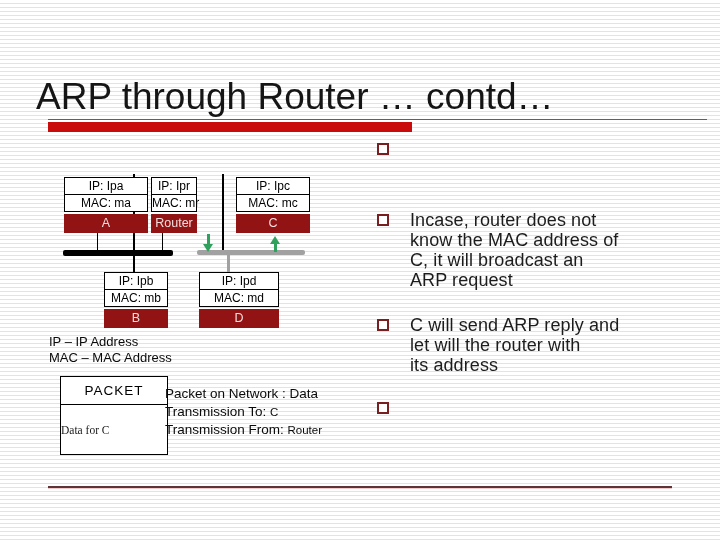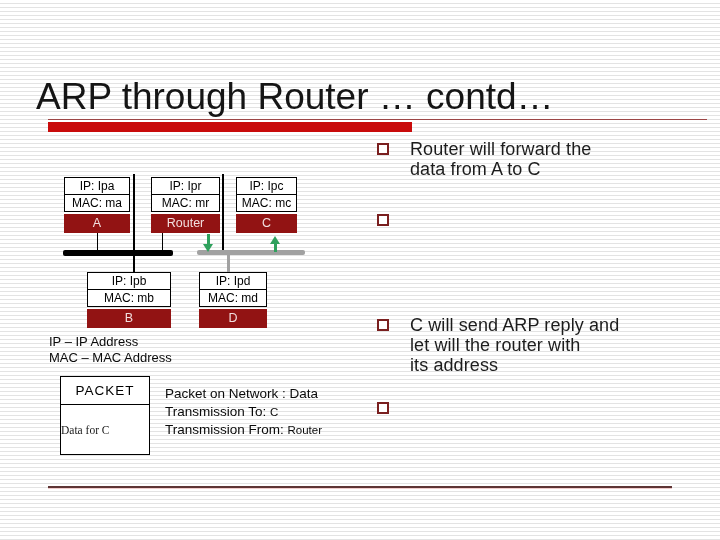--- a/index.html
+++ b/index.html
@@ -34,21 +34,21 @@
   .bus-black { position:absolute; height:6px; background:#000; border-radius:2px; }
   .bus-gray  { position:absolute; height:5px; background:#a1a1a1; border-radius:2px; }
   .arr-stem { position:absolute; width:3px; background:#2fa15d; }
   .arr-head-down { position:absolute; width:0; height:0;
     border-left:5.5px solid transparent; border-right:5.5px solid transparent;
     border-top:8px solid #2fa15d; }
   .arr-head-up { position:absolute; width:0; height:0;
     border-left:5.5px solid transparent; border-right:5.5px solid transparent;
     border-bottom:8px solid #2fa15d; }
   .legend { position:absolute; left:49px; top:334px; font-size:13px; color:#0a0a0a; line-height:15.5px; white-space:pre-line; }
-  .packet-box { position:absolute; left:60px; top:376px; width:90px; height:79px;
+  .packet-box { position:absolute; left:60px; top:376px; width:108px; height:79px;
     box-sizing:border-box; border:1px solid #000; background:#fff; }
   .packet-header { height:27px; line-height:27px; border-bottom:1px solid #000;
     text-align:center; font-size:13.5px; letter-spacing:1px; color:#000; }
   .packet-body { height:51px; line-height:51px; text-align:left; font-size:11.5px; color:#1a1a1a;font-family:Liberation Serif, serif; }
   .pinfo { position:absolute; left:165px; top:385px; font-size:13.5px; color:#0a0a0a; line-height:17.5px; white-space:nowrap; }
   .pv-small { font-size:11.5px; }
 
   
   .bullet { position:absolute; left:377px; width:310px; }
   .bsq { position:absolute; left:0px; top:4px; width:8px; height:8px;
@@ -82,42 +82,42 @@
 
     <div>
       <div class="arr-stem" style="left:206.5px; top:234px; height:11px;"></div>
       <div class="arr-head-down" style="left:202.5px; top:244px;"></div>
     </div>
     <div>
       <div class="arr-head-up" style="left:269.5px; top:236px;"></div>
       <div class="arr-stem" style="left:273.5px; top:244px; height:8px;"></div>
     </div>
 
-    <div class="node" style="left:64px; top:177px; width:66px;">
+    <div class="node" style="left:64px; top:177px; width:84px;">
       <div class="nrow">IP: Ipa</div>
       <div class="nrow mac">MAC: ma</div>
       <div class="nband">A</div>
     </div>
-    <div class="node" style="left:151px; top:177px; width:69px;">
+    <div class="node" style="left:151px; top:177px; width:46px;">
       <div class="nrow">IP: Ipr</div>
       <div class="nrow mac">MAC: mr</div>
       <div class="nband">Router</div>
     </div>
-    <div class="node" style="left:236px; top:177px; width:61px;">
+    <div class="node" style="left:236px; top:177px; width:74px;">
       <div class="nrow">IP: Ipc</div>
       <div class="nrow mac">MAC: mc</div>
       <div class="nband">C</div>
     </div>
 
-    <div class="node" style="left:87px; top:272px; width:84px;">
+    <div class="node" style="left:104px; top:272px; width:64px;">
       <div class="nrow">IP: Ipb</div>
       <div class="nrow mac">MAC: mb</div>
       <div class="nband">B</div>
     </div>
-    <div class="node" style="left:199px; top:272px; width:68px;">
+    <div class="node" style="left:199px; top:272px; width:80px;">
       <div class="nrow">IP: Ipd</div>
       <div class="nrow mac">MAC: md</div>
       <div class="nband">D</div>
     </div>
 
     <div class="legend">IP – IP Address
 MAC – MAC Address</div>
 
     <div class="packet-box">
       <div class="packet-header">PACKET</div>
@@ -126,25 +126,27 @@
 
     <div class="pinfo">
       <div><span>Packet on Network : </span><span>Data</span></div>
       <div><span>Transmission To: </span><span class="pv-small">C</span></div>
       <div><span>Transmission From: </span><span class="pv-small">Router</span></div>
     </div>
   </div>
 
   <div class="bullet" style="top:139px;">
     <span class="bsq"></span>
-    <div class="btext">Router will forward the
-data from A to C</div>
   </div>
   <div class="bullet" style="top:210px;">
     <span class="bsq"></span>
+    <div class="btext">Incase, router does not
+know the MAC address of
+C, it will broadcast an
+ARP request</div>
   </div>
   <div class="bullet" style="top:315px;">
     <span class="bsq"></span>
     <div class="btext">C will send ARP reply and
 let will the router with
 its address</div>
   </div>
   <div class="bullet" style="top:398px;">
     <span class="bsq"></span>
   </div>

